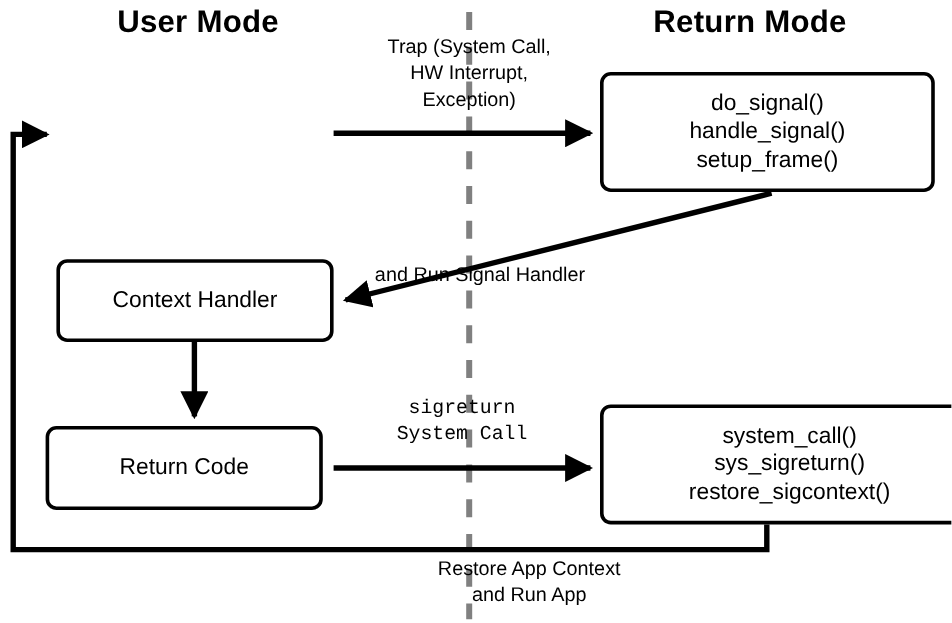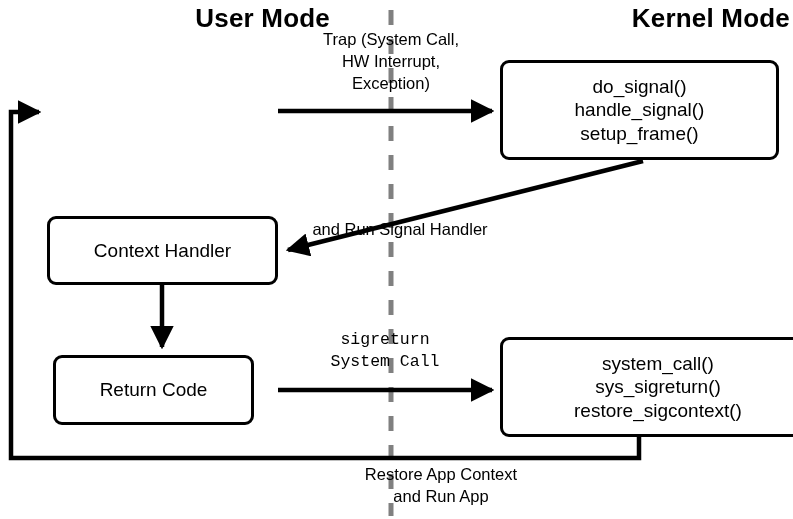--- a/index.html
+++ b/index.html
@@ -25,21 +25,21 @@
     top: 0;
     width: 793px;
     height: 519px;
   }
   .title {
     position: absolute;
     font-weight: bold;
     font-size: 26px;
     letter-spacing: 0.2px;
     white-space: nowrap;
-    text-align: right;
+    text-align: center;
   }
   #title-user  { left: 0px;   top: 3px;  width: 330px; }
   #title-kernel{ left: 460px; top: 3px;  width: 330px; }
 
   .node {
     position: absolute;
     box-sizing: border-box;
     border: 3px solid #000000;
     border-radius: 9px;
     background: #ffffff;
@@ -48,21 +48,21 @@
     align-items: center;
     justify-content: center;
     text-align: left;
     font-size: 19px;
     line-height: 1.22;
   }
   .node .line-b { font-weight: normal; }
 
   #node-run-app        { left: 47px;  top: 75px;  width: 231px; height: 71px; }
   #node-signal-handler { left: 47px;  top: 216px; width: 231px; height: 69px; }
-  #node-return-code    { left: 53px;  top: 355px; width: 201px; height: 70px; }
+  #node-return-code    { left: 38px;  top: 355px; width: 231px; height: 70px; }
   #node-do-signal      { left: 500px; top: 60px;  width: 279px; height: 100px; }
   #node-system-call    { left: 500px; top: 337px; width: 316px; height: 100px; }
 
   .edge-label {
     position: absolute;
     font-size: 16.5px;
     line-height: 1.33;
     text-align: center;
     white-space: nowrap;
   }
@@ -91,21 +91,21 @@
 
     <path d="M 162 285 L 162 347" fill="none" stroke="#000000" stroke-width="4.5" marker-end="url(#arrow)"></path>
 
     <path d="M 278 390 L 492 390" fill="none" stroke="#000000" stroke-width="4.5" marker-end="url(#arrow)"></path>
 
     <path d="M 639 437 L 639 458 L 11 458 L 11 112 L 39 112" fill="none" stroke="#000000" stroke-width="4.5" stroke-linejoin="miter" marker-end="url(#arrow)"></path>
   </svg>
 
   <div class="title" id="title-user">User Mode</div>
 
-  <div class="title" id="title-kernel">Kernel Mode</div>
+  <div class="title" id="title-kernel">Return Mode</div>
 
 
   <div class="node" id="node-signal-handler">
     <span>Context Handler</span>
   </div>
 
   <div class="node" id="node-return-code">
     <span>Return Code</span>
   </div>
 

